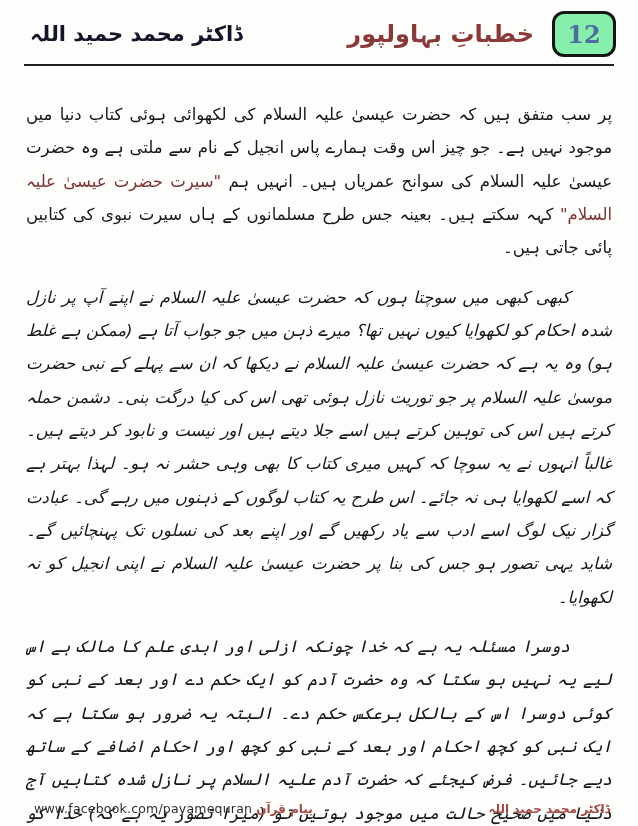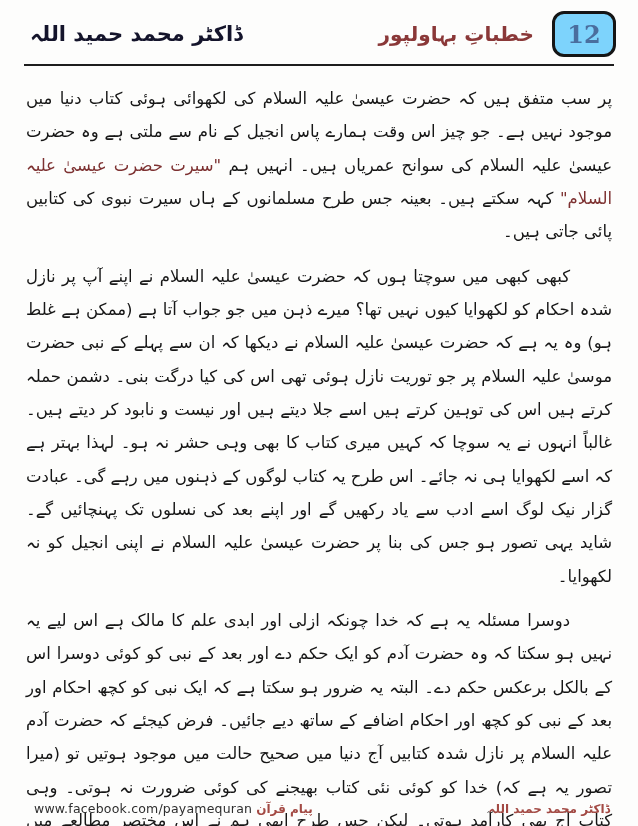--- a/index.html
+++ b/index.html
@@ -27,31 +27,31 @@
   .author-name {
     color: #14142b;
     font-size: 21px;
     font-weight: bold;
     direction: rtl;
     white-space: nowrap;
   }
   .spacer { flex: 1; }
   .book-title {
     color: #8a3838;
-    font-size: 20px;
+    font-size: 24px;
     font-weight: bold;
     direction: rtl;
     white-space: nowrap;
     margin-right: 18px;
   }
   .page-badge {
     width: 58px; height: 40px;
     border: 3px solid #151515;
     border-radius: 12px;
-    background: #7dd3fc;
+    background: #86efac;
     color: #4a6e9e;
     font-family: "DejaVu Serif", serif;
     font-weight: bold;
     font-size: 24px;
     display: flex;
     align-items: center;
     justify-content: center;
   }
   .header-rule {
     border: none;
@@ -62,23 +62,23 @@
   
   .page-body {
     direction: rtl;
     text-align: justify;
     padding: 16px 26px 0 26px;
     color: #161616;
     font-size: 16.5px;
     line-height: 2.02;
   }
   .para {
-    margin: 0 0 11px 0;
+    margin: 16px 0 11px 0;
   }
-  .para.indent { text-indent: 42px; }
+  .para.indent { text-indent: 42px; font-style: italic; }
   .hl { color: #7d3131; }
 
   
   .footer {
     position: absolute;
     left: 0; right: 0; bottom: 10px;
     display: flex;
     justify-content: space-between;
     align-items: flex-end;
     padding: 0 28px 0 34px;

